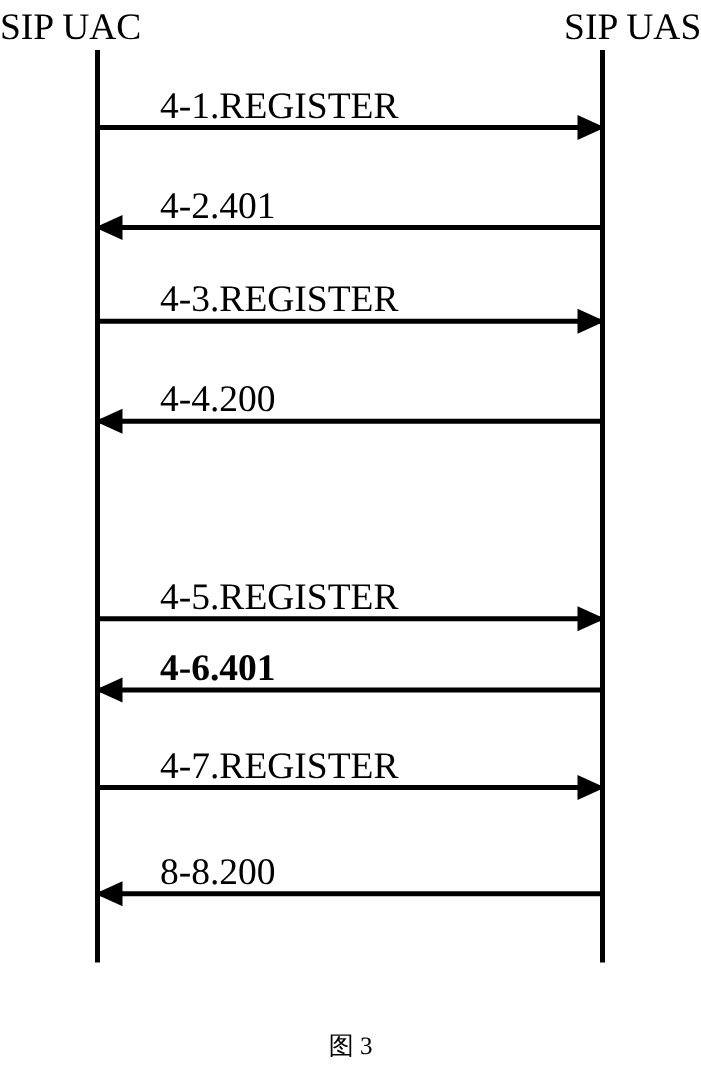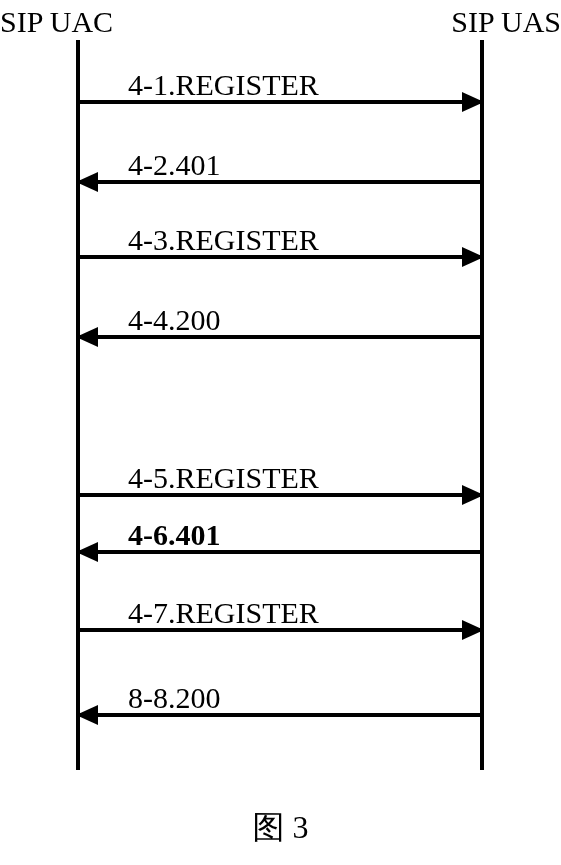--- a/index.html
+++ b/index.html
@@ -65,21 +65,21 @@
     width: 0;
     height: 0;
     border-top: 10px solid transparent;
     border-bottom: 10px solid transparent;
     border-right: 22px solid #000;
   }
   .caption {
     position: absolute;
     width: 100%;
     text-align: center;
-    font-size: 32px;
+    font-size: 20px;
     bottom: 15px;
   }
 </style>
 </head>
 <body>
 
 <div class="container">
 
   <div class="actor-label" style="left:0px;">SIP UAC</div>
   <div class="actor-label" style="right:0px;">SIP UAS</div>

